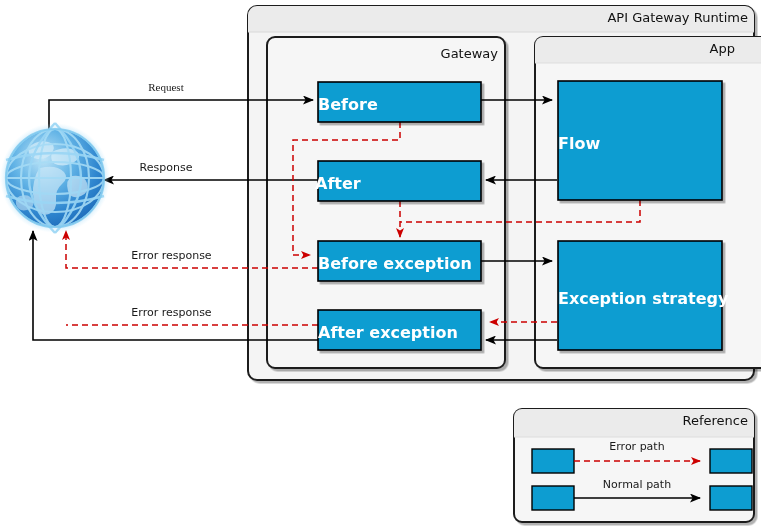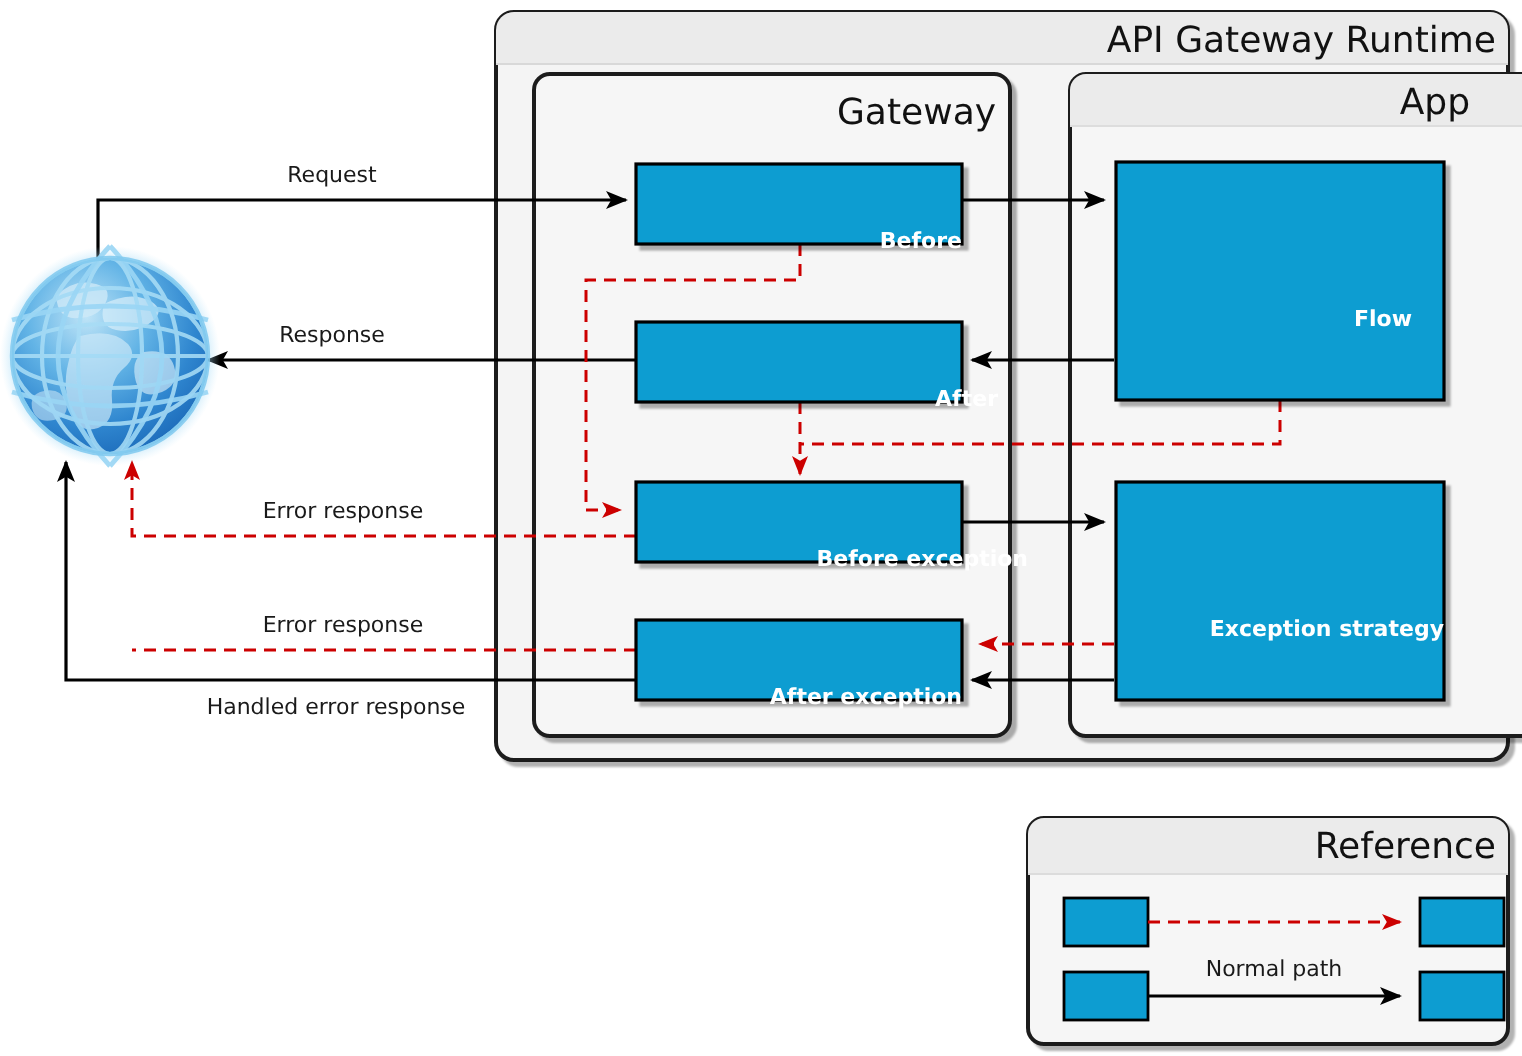--- a/index.html
+++ b/index.html
@@ -24,30 +24,29 @@
     top: 0;
     width: 761px;
     height: 528px;
   }
   .txt {
     position: absolute;
     font-family: "DejaVu Sans", sans-serif;
     white-space: nowrap;
   }
   .container-title {
-    font-size: 18px;
+    font-size: 13px;
     color: #111111;
     text-align: right;
   }
   .box-label {
-    font-size: 11px;
+    font-size: 16px;
     font-weight: bold;
     color: #ffffff;
-    text-align: right;
-    margin-top: 19px;
+    text-align: left;
   }
   .edge-label {
     font-size: 11px;
     color: #1a1a1a;
     text-align: center;
   }
   .legend-label {
     font-size: 11px;
     color: #1a1a1a;
     text-align: center;
@@ -219,36 +218,36 @@
   <div class="txt container-title" style="left:520px; top:10px; width:228px;">API Gateway Runtime</div>
 
   <div class="txt container-title" style="left:290px; top:46px; width:208px;">Gateway</div>
 
   <div class="txt container-title" style="left:560px; top:41px; width:175px;">App</div>
 
   <div class="txt container-title" style="left:560px; top:413px; width:188px;">Reference</div>
 
   <div class="txt box-label" style="left:318px; top:95px; width:163px;">Before</div>
 
-  <div class="txt box-label" style="left:336px; top:174px; width:163px;">After</div>
+  <div class="txt box-label" style="left:315px; top:174px; width:163px;">After</div>
 
   <div class="txt box-label" style="left:318px; top:254px; width:196px;">Before exception</div>
 
   <div class="txt box-label" style="left:318px; top:323px; width:163px;">After exception</div>
 
   <div class="txt box-label" style="left:558px; top:134px; width:148px;">Flow</div>
 
   <div class="txt box-label" style="left:558px; top:289px; width:164px;">Exception strategy</div>
 
-  <div class="txt edge-label" style="left:106px; top:81px; width:120px;">Request</div>
+  <div class="txt edge-label" style="left:106px; top:81px; width:120px;font-family:Liberation Serif, serif;">Request</div>
 
   <div class="txt edge-label" style="left:106px; top:161px; width:120px;">Response</div>
 
   <div class="txt edge-label" style="left:104px; top:249px; width:135px;">Error response</div>
 
   <div class="txt edge-label" style="left:104px; top:306px; width:135px;">Error response</div>
 
-  <div class="txt edge-label" style="left:78px; top:347px; width:180px;">Handled error response</div>
-
+
+  <div class="txt legend-label" style="left:574px; top:440px; width:126px;">Error path</div>
 
   <div class="txt legend-label" style="left:574px; top:478px; width:126px;">Normal path</div>
 
 </div>
 
 </body></html>

